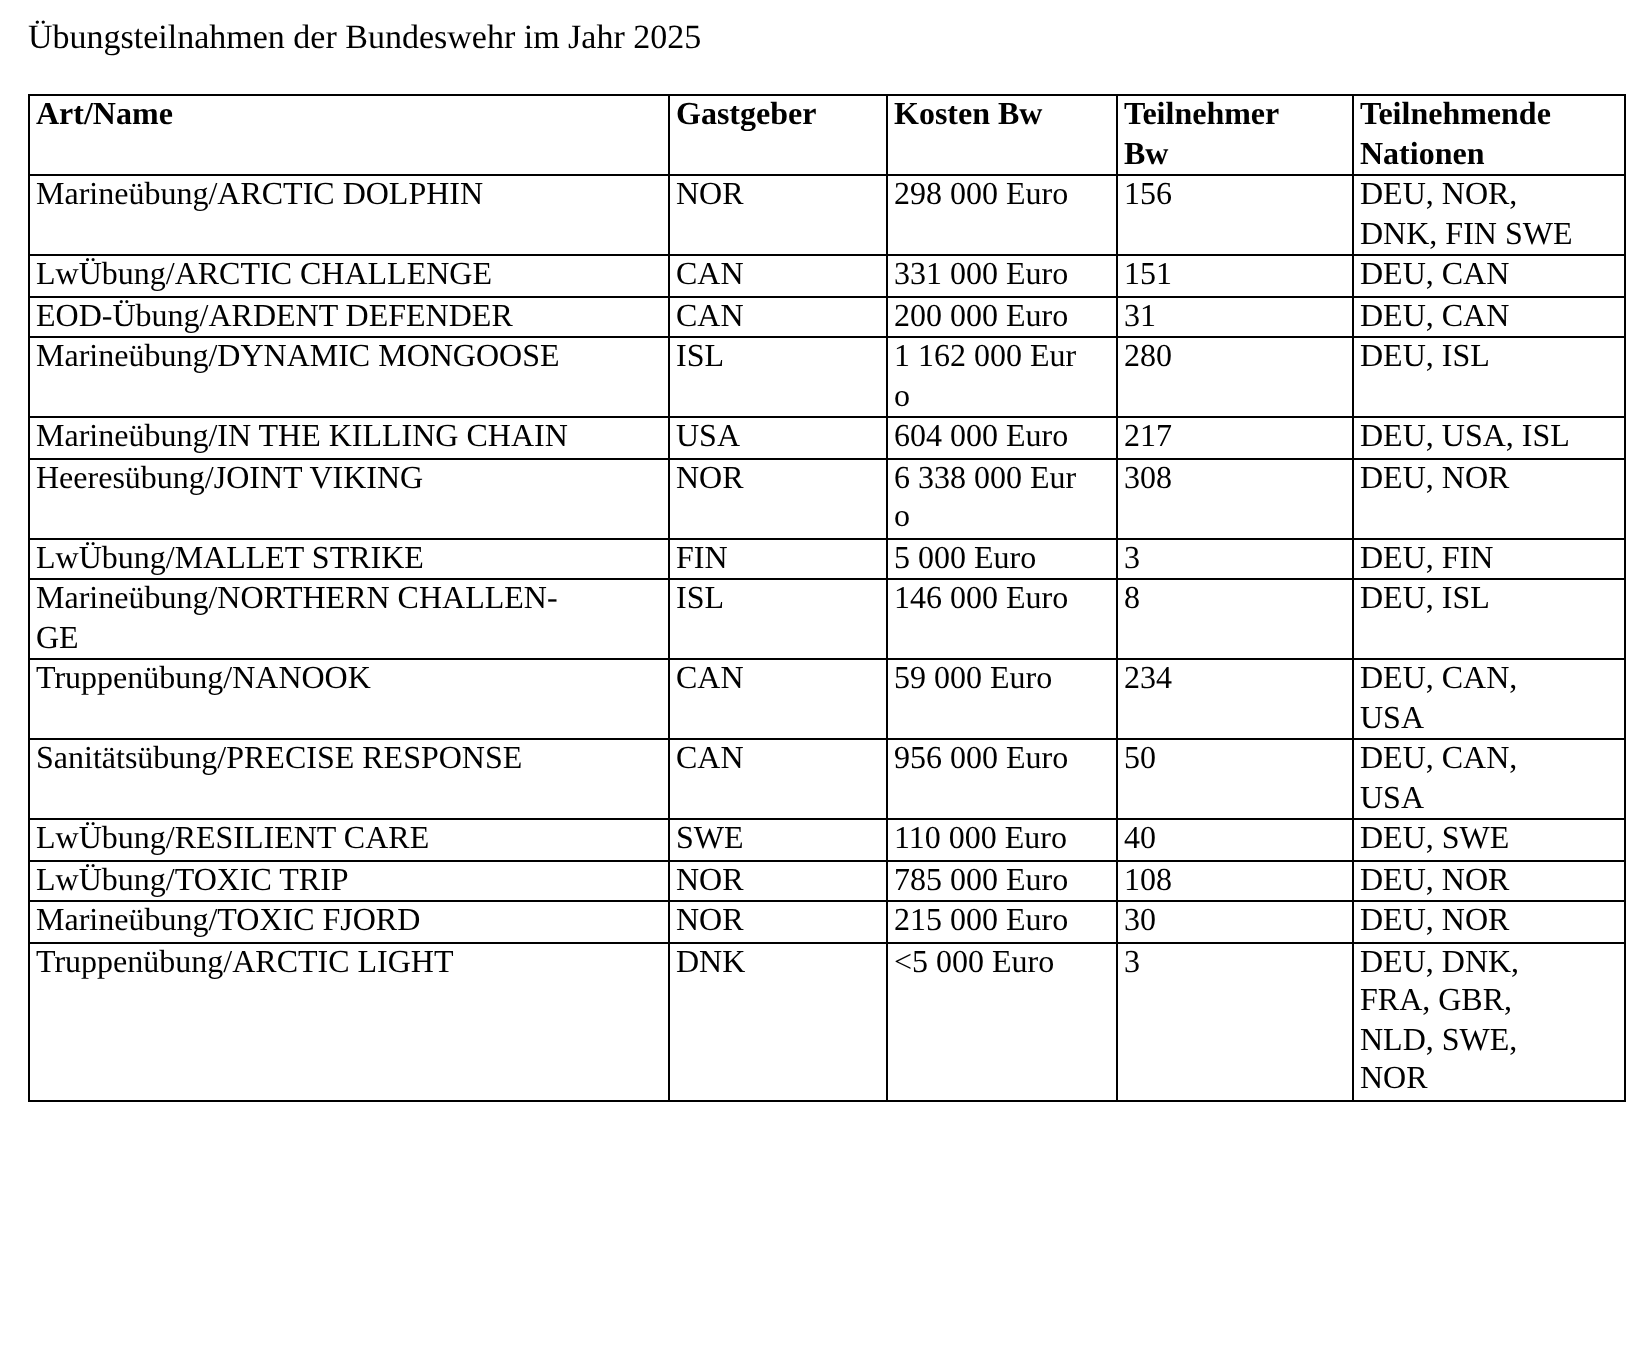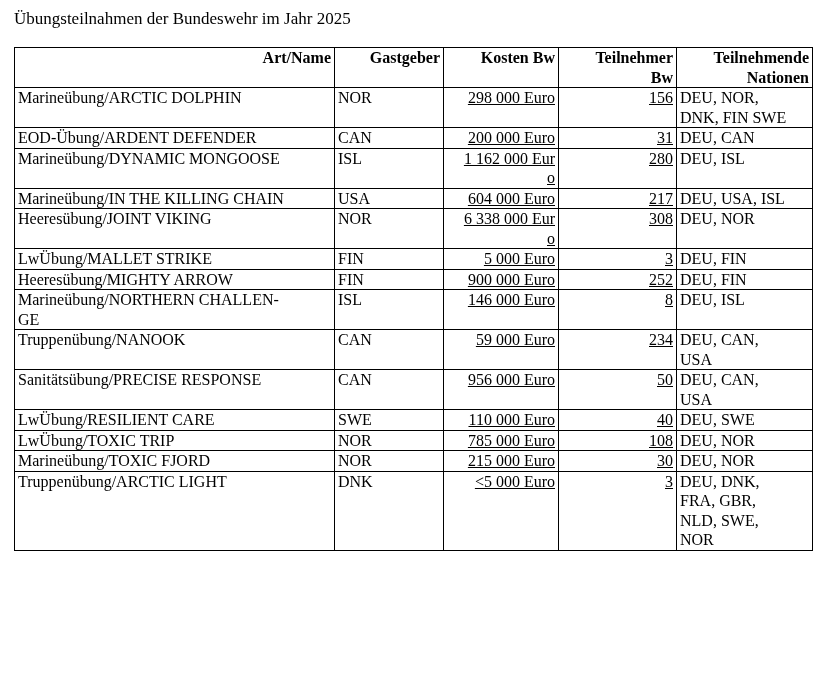--- a/index.html
+++ b/index.html
@@ -40,31 +40,30 @@
     border: 1px solid #000000;
     vertical-align: top;
     padding: 0 3px;
     font-size: 16px;
     line-height: 19.5px;
     white-space: pre-line;
     overflow: hidden;
   }
   table.ex th {
     font-weight: bold;
-    text-align: right;
+    text-align: left;
     height: 39px;
   }
   table.ex td {
     font-weight: normal;
     text-align: left;
   }
   table.ex td.c-cost,
   table.ex td.c-part {
-    text-align: right;
-    text-decoration: underline;
+    text-align: left;
   }
   col.w-art  { width: 320px; }
   col.w-host { width: 109px; }
   col.w-cost { width: 115px; }
   col.w-part { width: 118px; }
   col.w-nat  { width: 136px; }
 </style>
 </head>
 <body>
 
@@ -93,20 +92,27 @@
     <tbody>
         <tr>
     <td class="c-art">Marineübung/ARCTIC DOLPHIN</td>
     <td class="c-host">NOR</td>
     <td class="c-cost">298 000 Euro</td>
     <td class="c-part">156</td>
     <td class="c-nat">DEU, NOR,
 DNK, FIN SWE</td>
   </tr>
         <tr>
+    <td class="c-art">LwÜbung/ARCTIC CHALLENGE</td>
+    <td class="c-host">CAN</td>
+    <td class="c-cost">331 000 Euro</td>
+    <td class="c-part">151</td>
+    <td class="c-nat">DEU, CAN</td>
+  </tr>
+        <tr>
     <td class="c-art">EOD-Übung/ARDENT DEFENDER</td>
     <td class="c-host">CAN</td>
     <td class="c-cost">200 000 Euro</td>
     <td class="c-part">31</td>
     <td class="c-nat">DEU, CAN</td>
   </tr>
         <tr>
     <td class="c-art">Marineübung/DYNAMIC MONGOOSE</td>
     <td class="c-host">ISL</td>
     <td class="c-cost">1 162 000 Eur
@@ -127,27 +133,20 @@
     <td class="c-cost">6 338 000 Eur
 o</td>
     <td class="c-part">308</td>
     <td class="c-nat">DEU, NOR</td>
   </tr>
         <tr>
     <td class="c-art">LwÜbung/MALLET STRIKE</td>
     <td class="c-host">FIN</td>
     <td class="c-cost">5 000 Euro</td>
     <td class="c-part">3</td>
-    <td class="c-nat">DEU, FIN</td>
-  </tr>
-        <tr>
-    <td class="c-art">Heeresübung/MIGHTY ARROW</td>
-    <td class="c-host">FIN</td>
-    <td class="c-cost">900 000 Euro</td>
-    <td class="c-part">252</td>
     <td class="c-nat">DEU, FIN</td>
   </tr>
         <tr>
     <td class="c-art">Marineübung/NORTHERN CHALLEN-
 GE</td>
     <td class="c-host">ISL</td>
     <td class="c-cost">146 000 Euro</td>
     <td class="c-part">8</td>
     <td class="c-nat">DEU, ISL</td>
   </tr>

